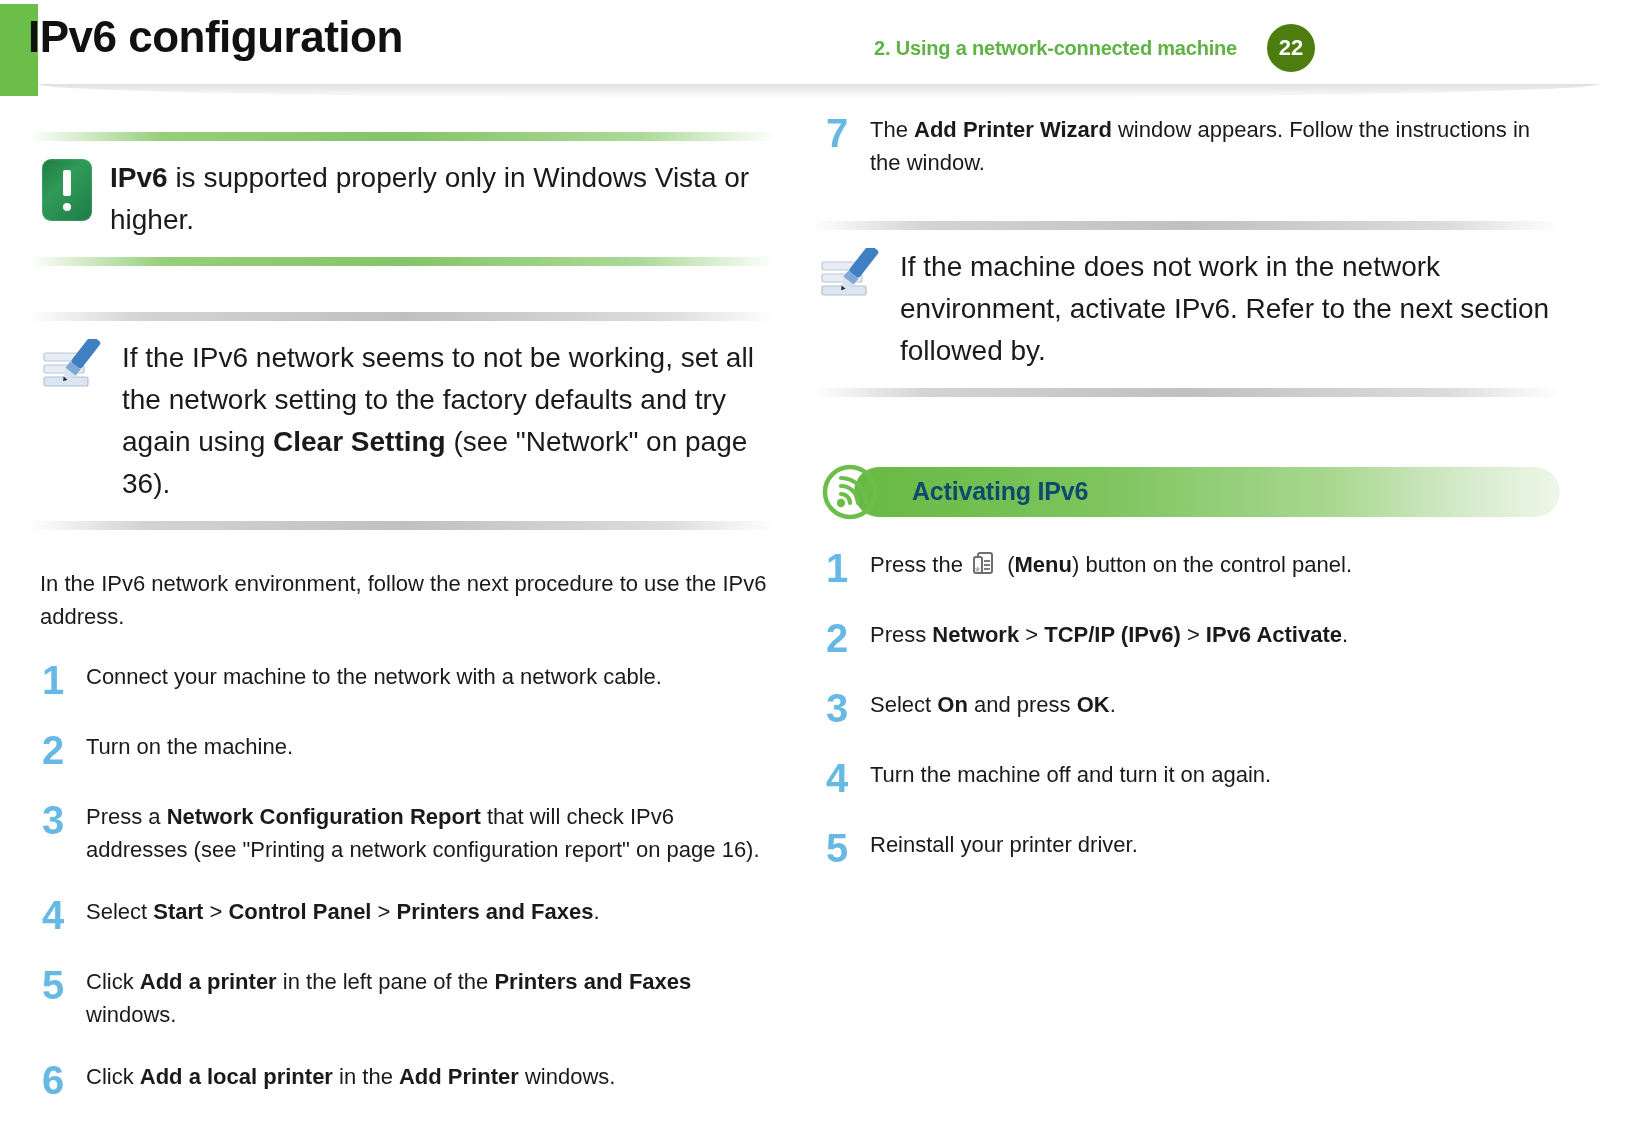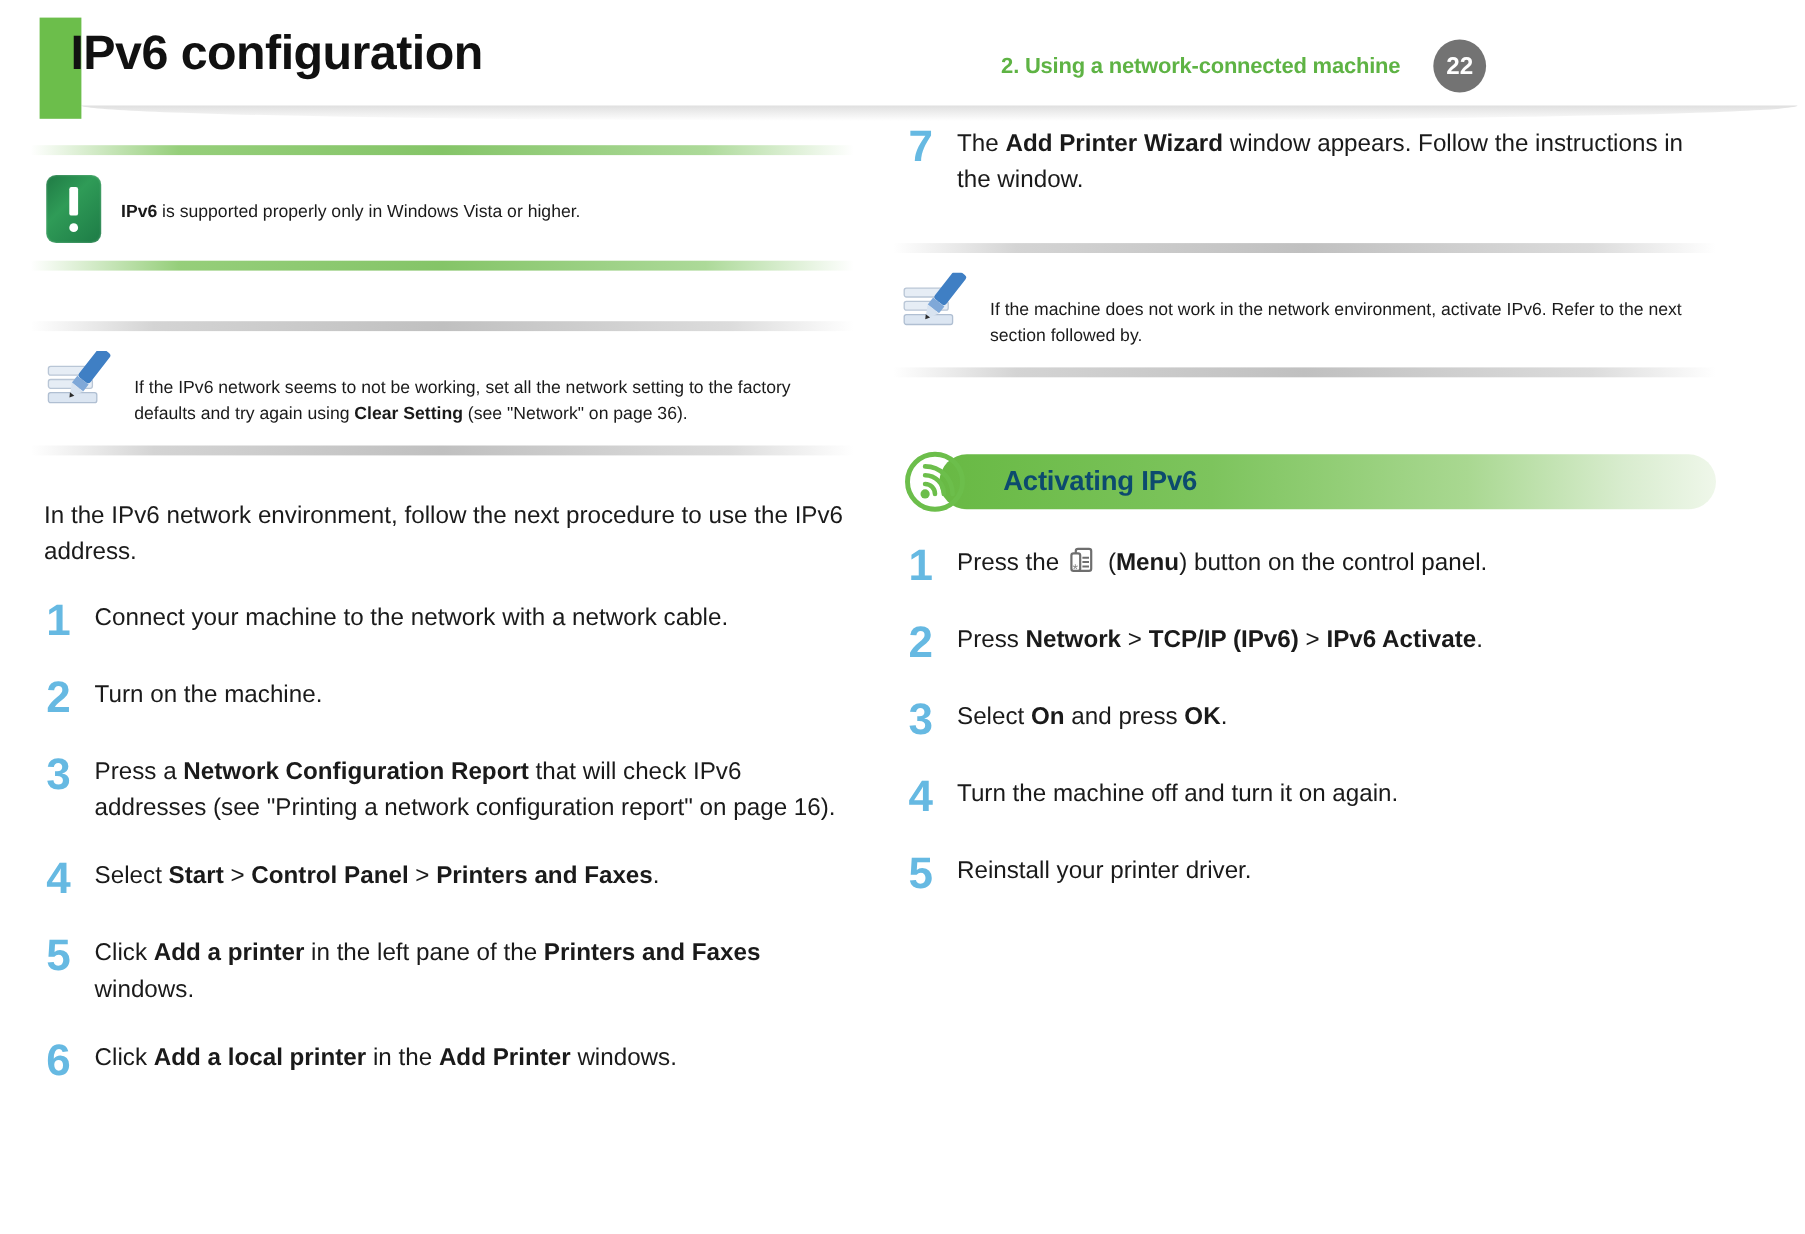--- a/index.html
+++ b/index.html
@@ -12,24 +12,23 @@
     height: 1122px;
     font-family: "Liberation Sans", sans-serif;
     color: #1a1a1a;
     position: relative;
     overflow: hidden;
   }
 
   
   .page-header {
     position: absolute;
-    top: 16px; left: 0;
+    top: 4px; left: 0;
     width: 1337px;
     height: 92px;
-    margin-left: 36px;
   }
   .header-accent-bar {
     position: absolute;
     left: 0; top: 0;
     width: 38px;
     height: 92px;
     background: #6cbe4b;
   }
   .page-title {
     position: absolute;
@@ -53,21 +52,21 @@
     font-size: 20px;
     font-weight: bold;
     color: #5eb344;
     white-space: nowrap;
     letter-spacing: -0.2px;
   }
   .page-number-circle {
     width: 48px;
     height: 48px;
     border-radius: 50%;
-    background: #737373;
+    background: #4d7c0f;
     color: #ffffff;
     font-size: 22px;
     font-weight: bold;
     display: flex;
     align-items: center;
     justify-content: center;
   }
   .header-shadow {
     position: absolute;
     left: 38px;
@@ -104,25 +103,24 @@
     background: linear-gradient(to right, #ffffff 0%, #cfcfcf 15%, #b9b9b9 50%, #d8d8d8 85%, #ffffff 100%);
     opacity: 0.9;
   }
   .note-body {
     display: flex;
     align-items: flex-start;
     gap: 18px;
     padding: 16px 6px 16px 14px;
   }
   .note-text {
-    font-size: 16px;
+    font-size: 28px;
     line-height: 1.5;
     color: #1a1a1a;
     flex: 1;
-    margin-top: 24px;
   }
 
   
   .icon-caution {
     width: 50px;
     height: 62px;
     border-radius: 9px;
     background: linear-gradient(135deg, #1f7a44 0%, #2f9b57 40%, #1d7b46 100%);
     position: relative;
     flex: 0 0 auto;

